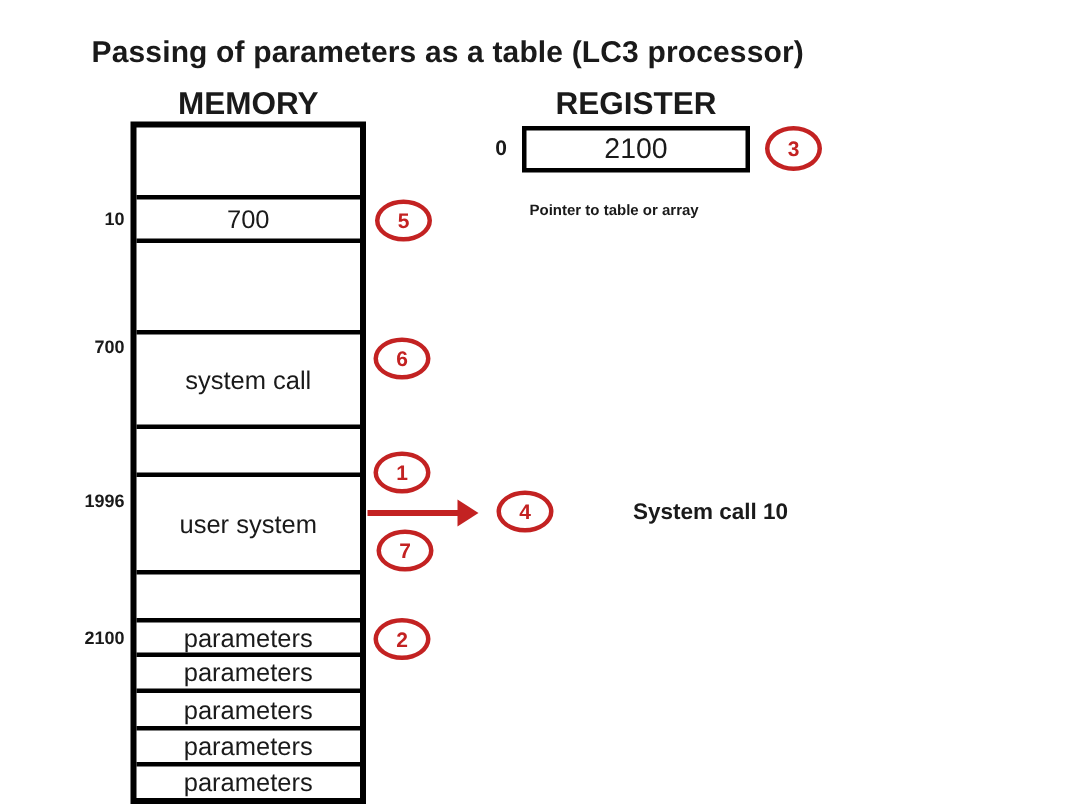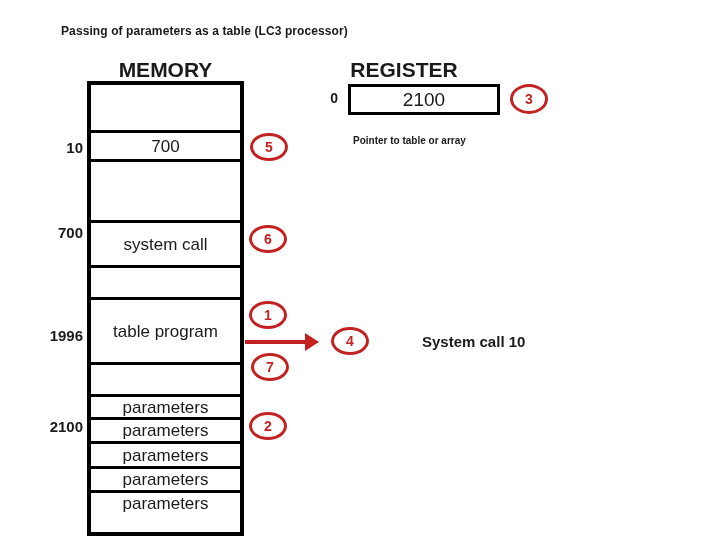--- a/index.html
+++ b/index.html
@@ -8,49 +8,49 @@
     background: #ffffff;
     font-family: "Liberation Sans", sans-serif;
     color: #1a1a1a;
     position: relative;
     overflow: hidden;
   }
   .abs { position: absolute; }
 
   .slide-title {
     left: 61px; top: 24px;
-    font-size: 12px; font-weight: bold; color: #1a1a1a;
+    font-size: 20px; font-weight: bold; color: #1a1a1a;
     letter-spacing: 0.1px; white-space: nowrap;
   }
 
   .col-heading {
     font-size: 21px; font-weight: bold; text-align: center; white-space: nowrap;
   }
   .memory-heading { left: 87px; width: 157px; top: 58px; }
-  .register-heading { left: 328px; width: 152px; top: 58px; }
+  .register-heading { left: 348px; width: 152px; top: 58px; }
 
   
   .memory-table {
     left: 87px; top: 81px; width: 157px; height: 455px;
     border: 4px solid #000; box-sizing: border-box;
     display: flex; flex-direction: column;
   }
   .mrow {
     box-sizing: border-box;
     border-bottom: 3px solid #000;
     display: flex; align-items: center; justify-content: center;
     font-size: 17px; line-height: 1; white-space: nowrap;
     color: #1a1a1a;
   }
   .mrow:last-child { border-bottom: none; }
 
   
   .addr-label {
     width: 52px; text-align: right;
-    font-size: 15px; font-weight: bold; white-space: nowrap;
+    font-size: 12px; font-weight: bold; white-space: nowrap;
   }
 
   
   .register-box {
     left: 348px; top: 84px; width: 152px; height: 31px;
     border: 3px solid #000; box-sizing: border-box;
     display: flex; align-items: center; justify-content: center;
     font-size: 19px;
   }
   .register-slot-label {
@@ -94,23 +94,23 @@
 
 <div class="abs slide-title">Passing of parameters as a table (LC3 processor)</div>
 
 <div class="abs col-heading memory-heading">MEMORY</div>
 <div class="abs col-heading register-heading">REGISTER</div>
 
 <div class="abs memory-table">
   <div class="mrow" style="height:48px"></div>
   <div class="mrow" style="height:29px">700</div>
   <div class="mrow" style="height:61px"></div>
-  <div class="mrow" style="height:45px">system call</div>
+  <div class="mrow" style="height:63px">system call</div>
   <div class="mrow" style="height:32px"></div>
-  <div class="mrow" style="height:65px">table program</div>
+  <div class="mrow" style="height:65px">user system</div>
   <div class="mrow" style="height:32px"></div>
   <div class="mrow" style="height:23px">parameters</div>
   <div class="mrow" style="height:24px">parameters</div>
   <div class="mrow" style="height:25px">parameters</div>
   <div class="mrow" style="height:24px">parameters</div>
   <div class="mrow" style="height:21px">parameters</div>
 </div>
 
 <div class="abs addr-label" style="left:31px; top:139px">10</div>
 <div class="abs addr-label" style="left:31px; top:224px">700</div>

